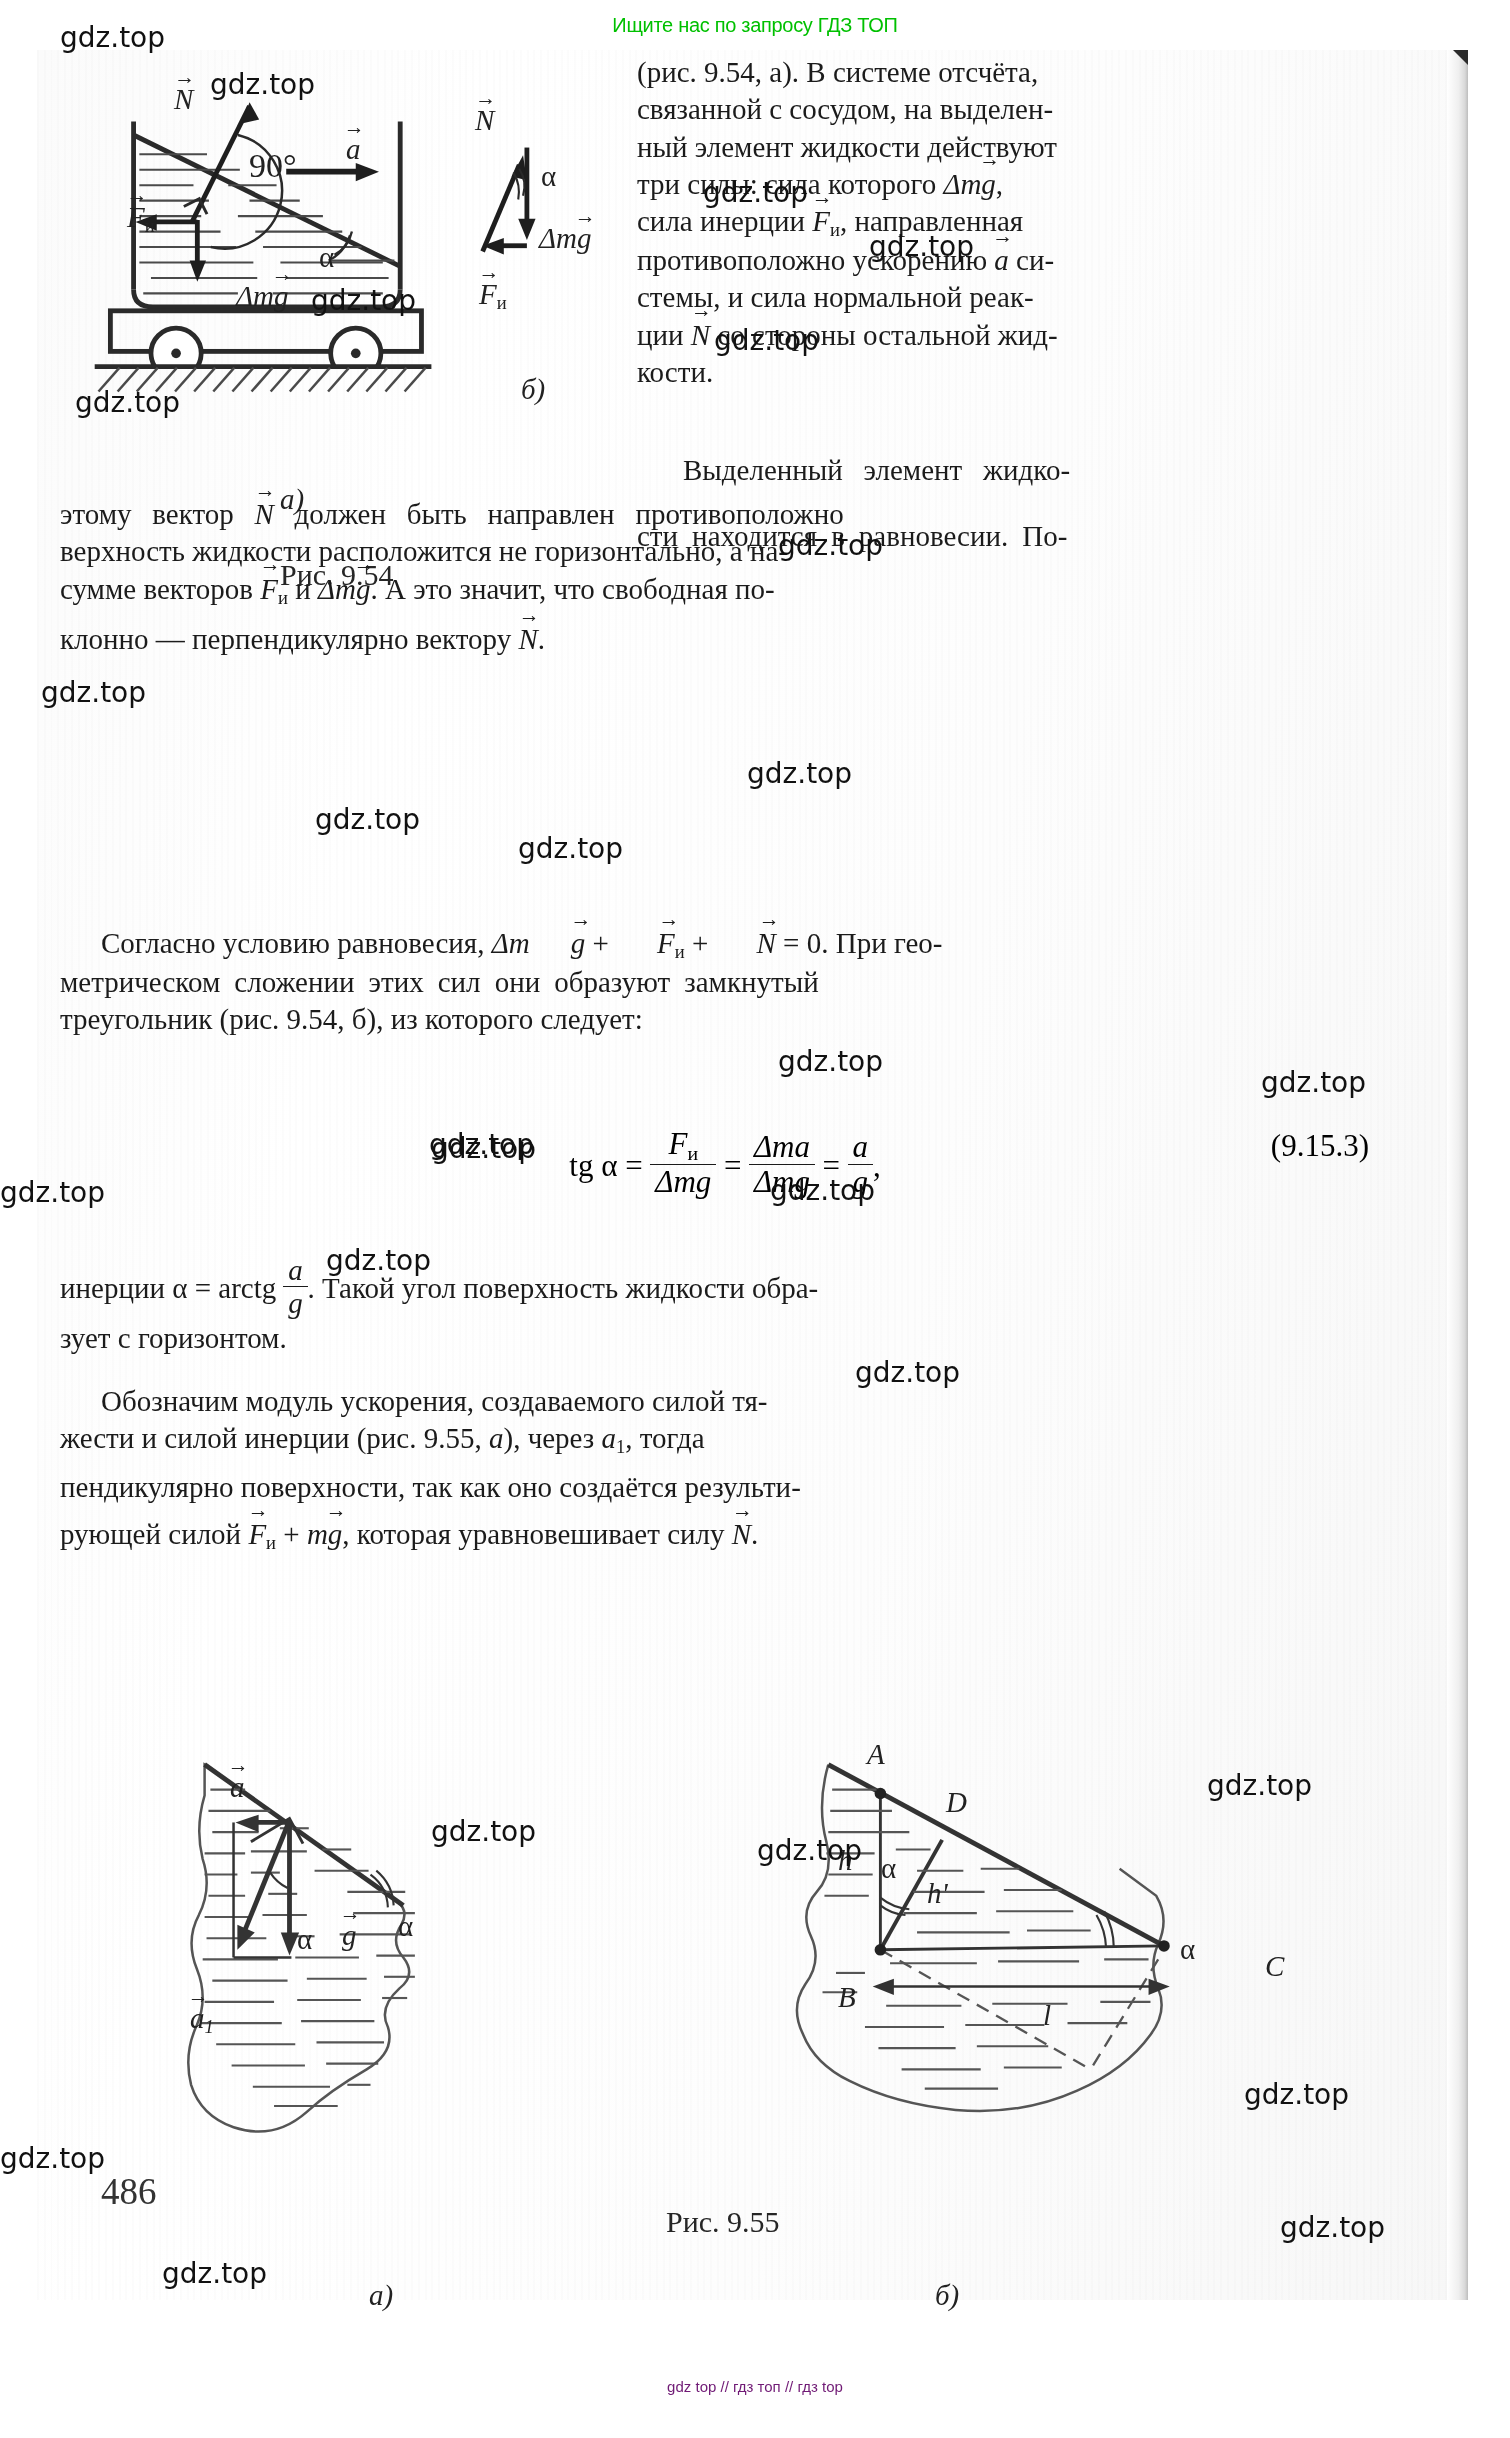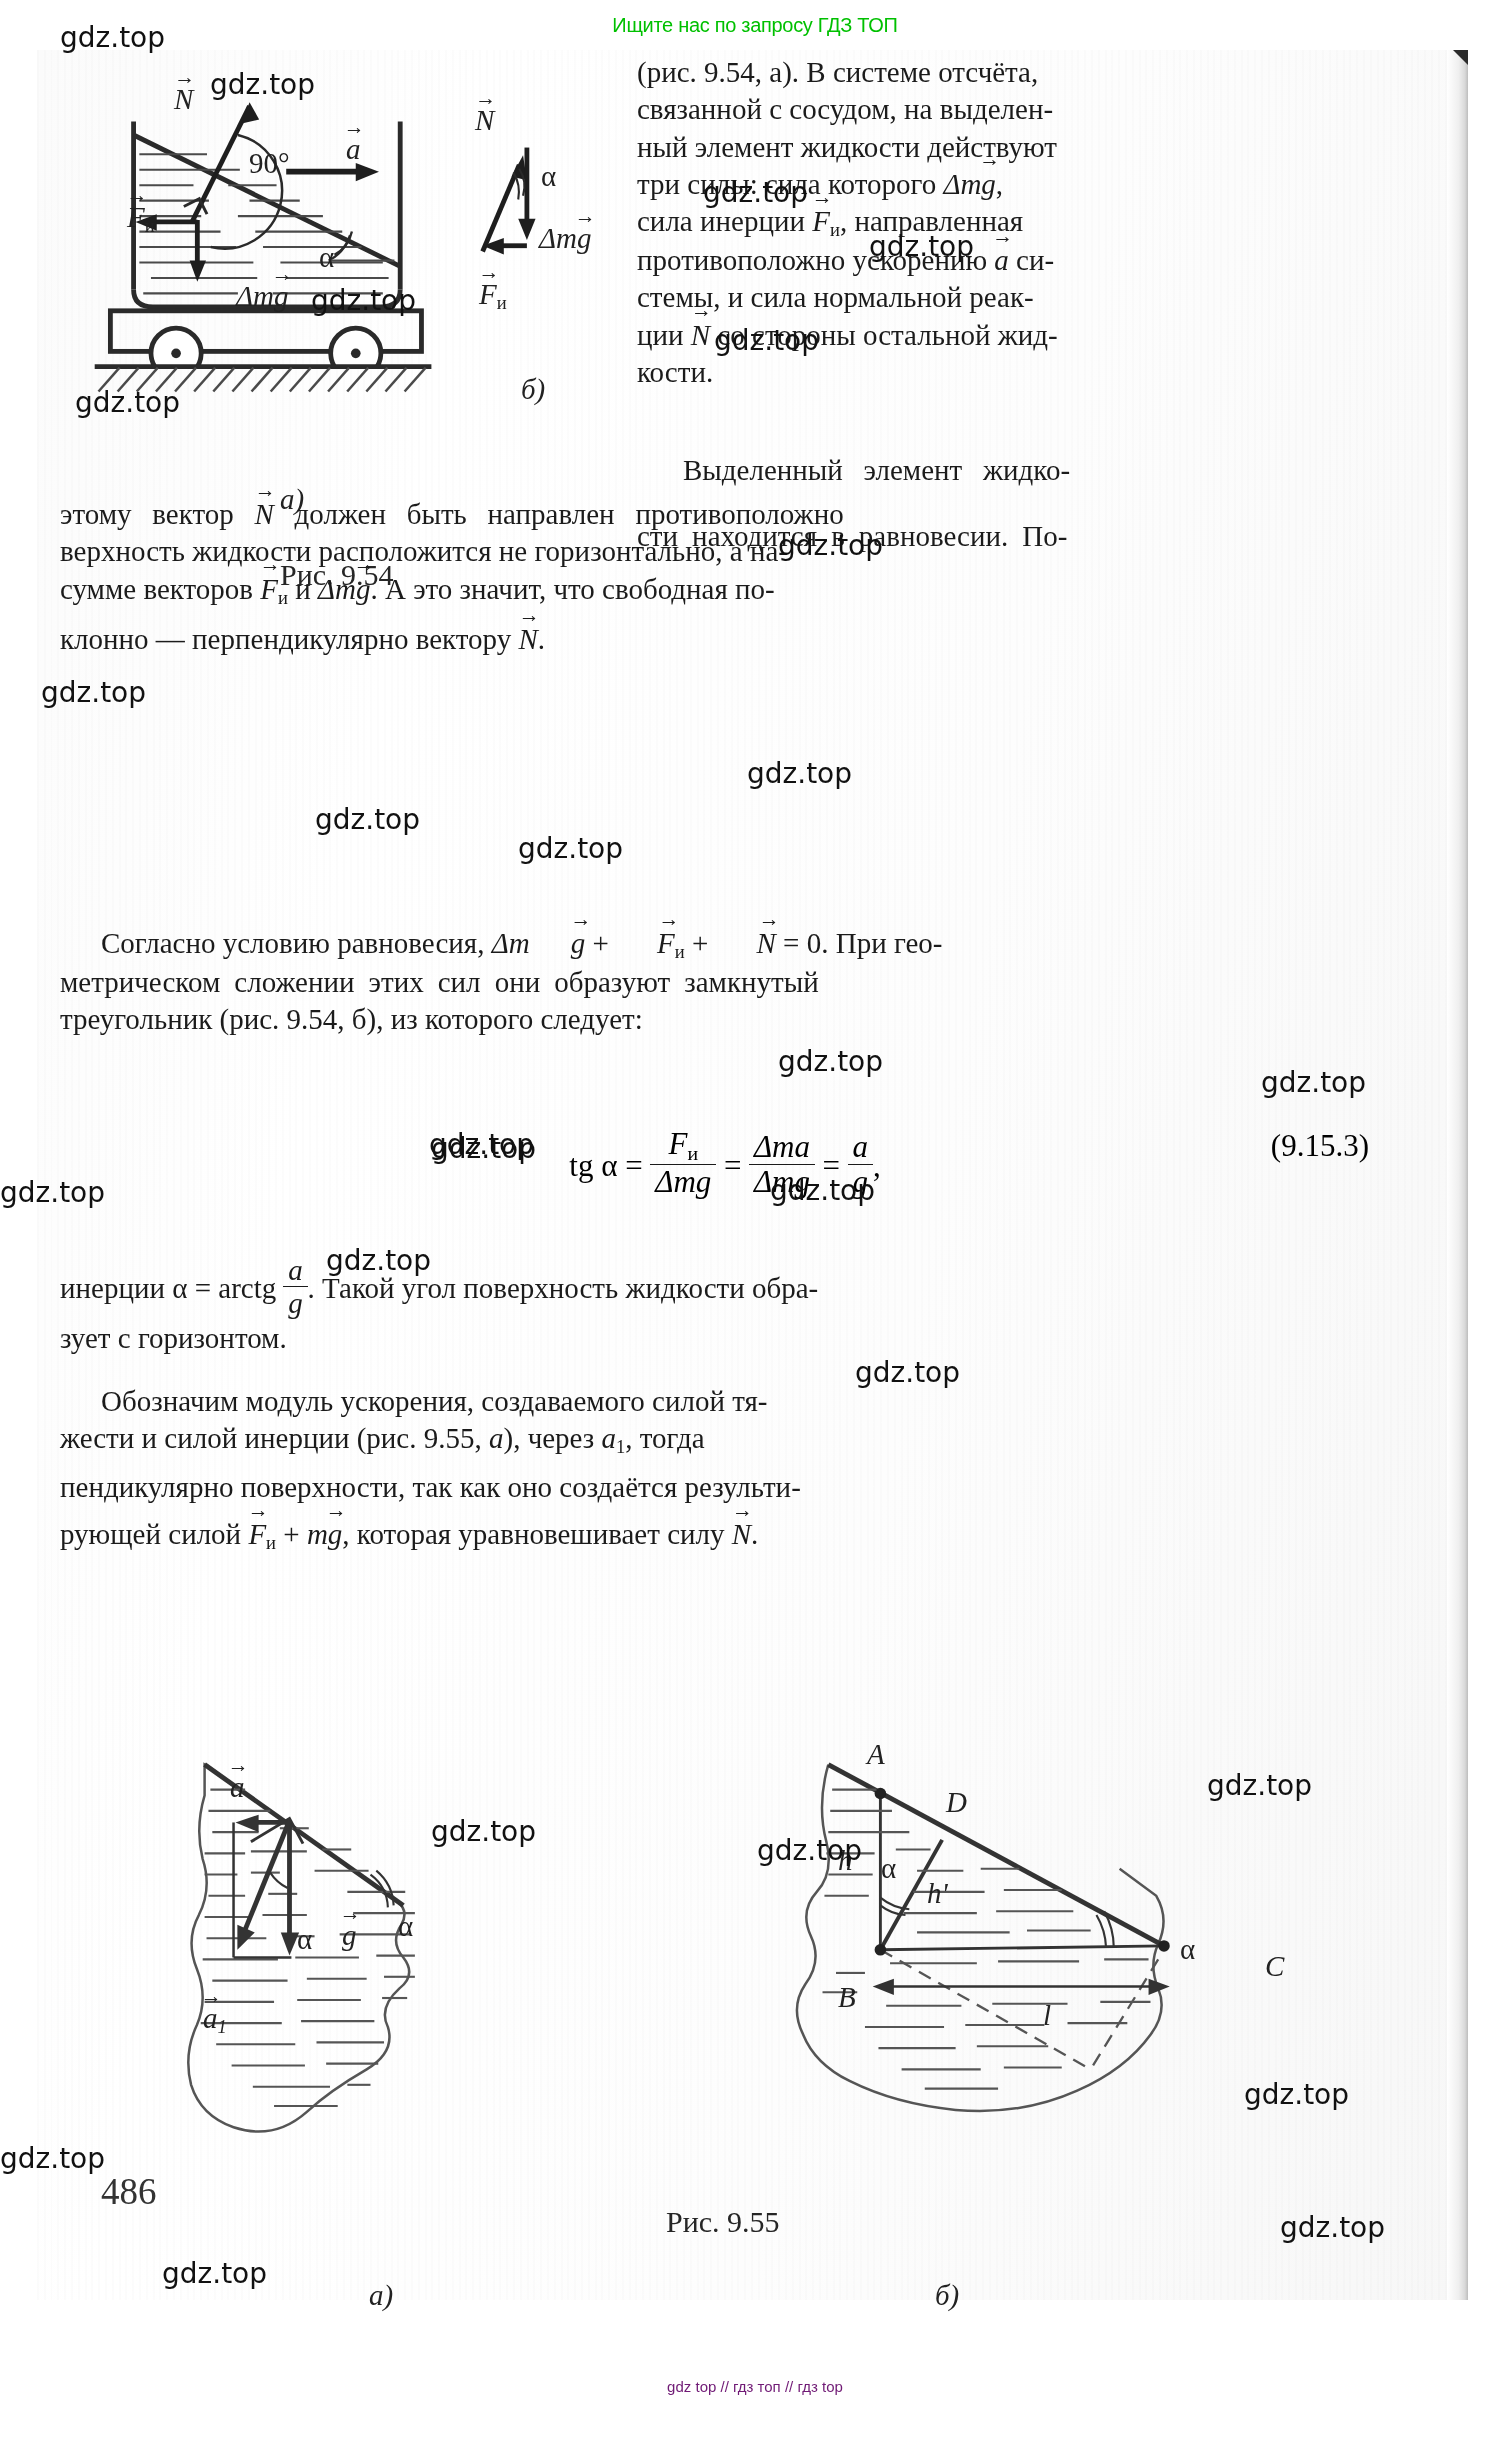--- a/index.html
+++ b/index.html
@@ -211,21 +211,21 @@
       <line x1="284" y1="34" x2="306" y2="9"></line>
         <line x1="304" y1="34" x2="326" y2="9"></line>
       <line x1="324" y1="34" x2="346" y2="9"></line>
     </g>
   </svg>
 </div>
 
 <div class="sublabel" style="left:174px;top:83px;">
   <span class="vec">N</span>
 </div>
-<div class="sublabel" style="left:249px;top:147px;font-style:normal;font-size:29px;">
+<div class="sublabel" style="left:249px;top:147px;font-style:normal;font-size:34px;">
   <span>90°</span>
 </div>
 <div class="sublabel" style="left:346px;top:133px;">
   <span class="vec">a</span>
 </div>
 <div class="sublabel" style="left:127px;top:201px;">
   <span class="vec">F</span><span class="sub">и</span>
 </div>
 <div class="sublabel" style="left:236px;top:280px;font-style:normal;">
   <span class="mi">Δm</span><span class="vec">g</span>
@@ -416,21 +416,21 @@
 </div>
 <div class="sublabel" style="left:297px;top:1923px;font-style:normal;">
   <span>α</span>
 </div>
 <div class="sublabel" style="left:342px;top:1919px;">
   <span class="vec">g</span>
 </div>
 <div class="sublabel" style="left:398px;top:1910px;font-style:normal;">
   <span>α</span>
 </div>
-<div class="sublabel" style="left:203px;top:2002px;">
+<div class="sublabel" style="left:190px;top:2002px;">
   <span class="vec">a</span><span class="subi">1</span>
 </div>
 <div class="sublabel" style="left:369px;top:2279px;">
   <span>а)</span>
 </div>
 
 <div class="fig" style="left:772px; top:1726px; width:483px; height:463px;">
   <svg width="483" height="463" viewBox="0 0 500 480">
 
     <path d="M58 40 Q46 82 56 120 Q64 152 46 172 Q28 192 40 218 Q52 244 34 268

